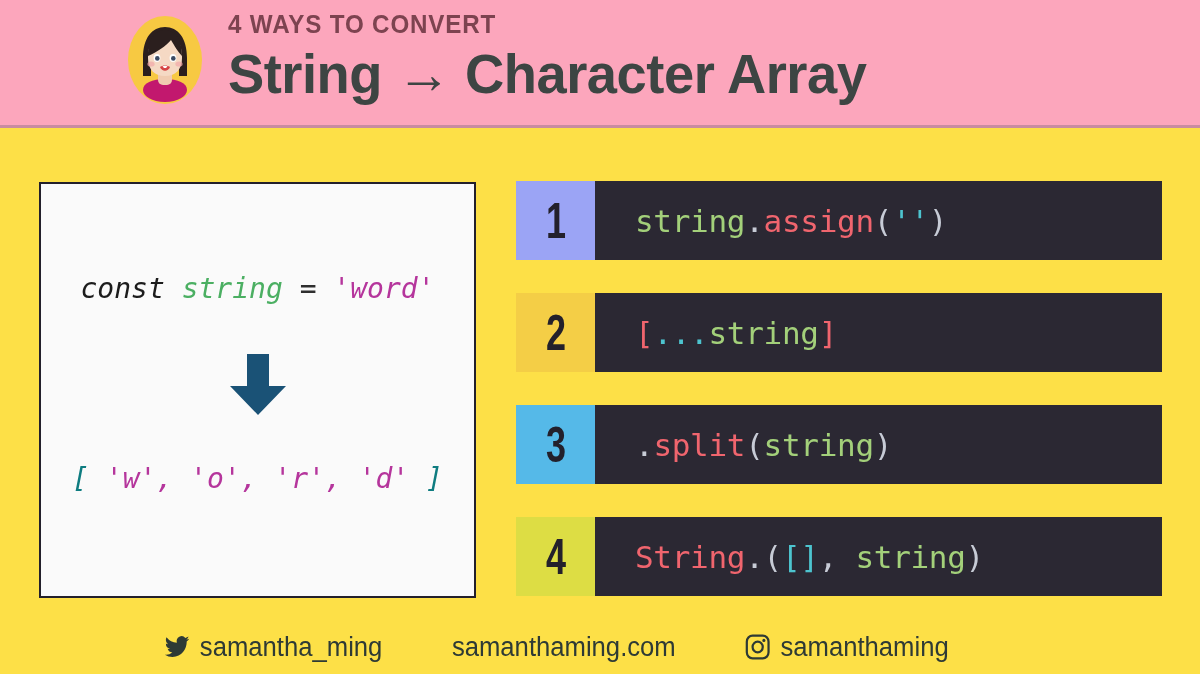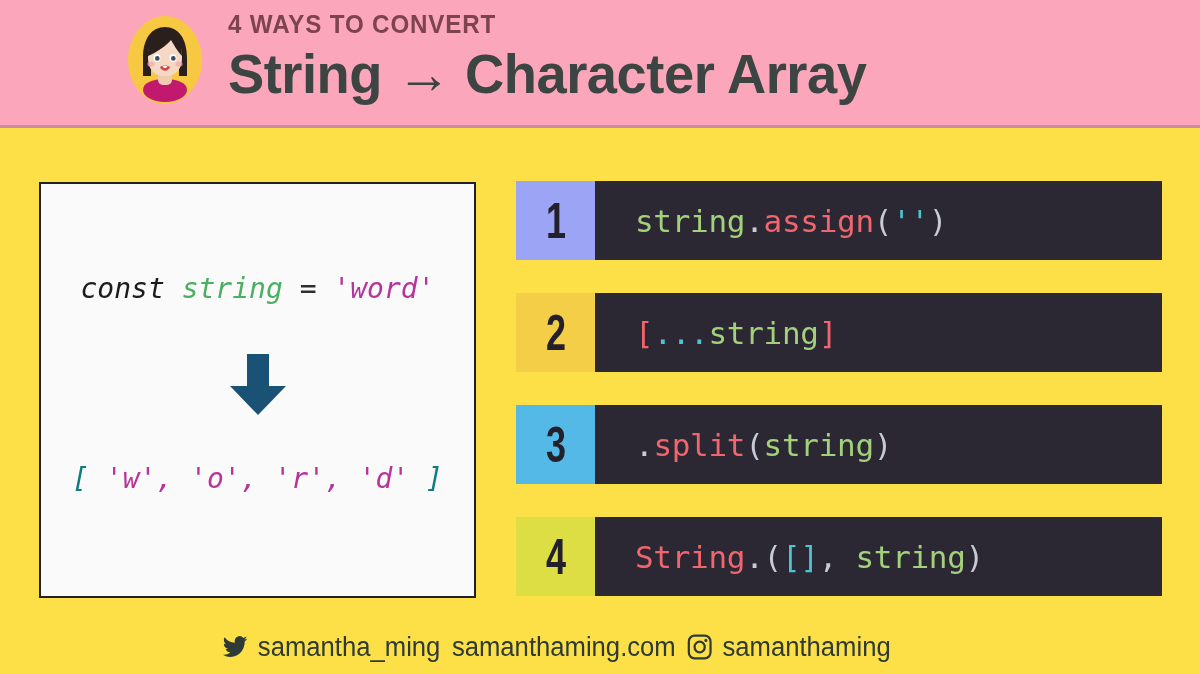--- a/index.html
+++ b/index.html
@@ -154,20 +154,21 @@
   .c-cyan   { color: #4DC4CF; }
 
   
   .footer {
     position: absolute;
     left: 0; bottom: 12px;
     width: 1112px;
     display: flex;
     align-items: center;
     justify-content: center;
+    gap: 58px;
     color: #2E3A35;
     font-size: 27px;
   }
   .f-item {
     display: flex;
     align-items: center;
     gap: 10px;
     transform: scaleX(0.95);
   }
   .f-icon { width: 28px; height: 28px; display: block; }

